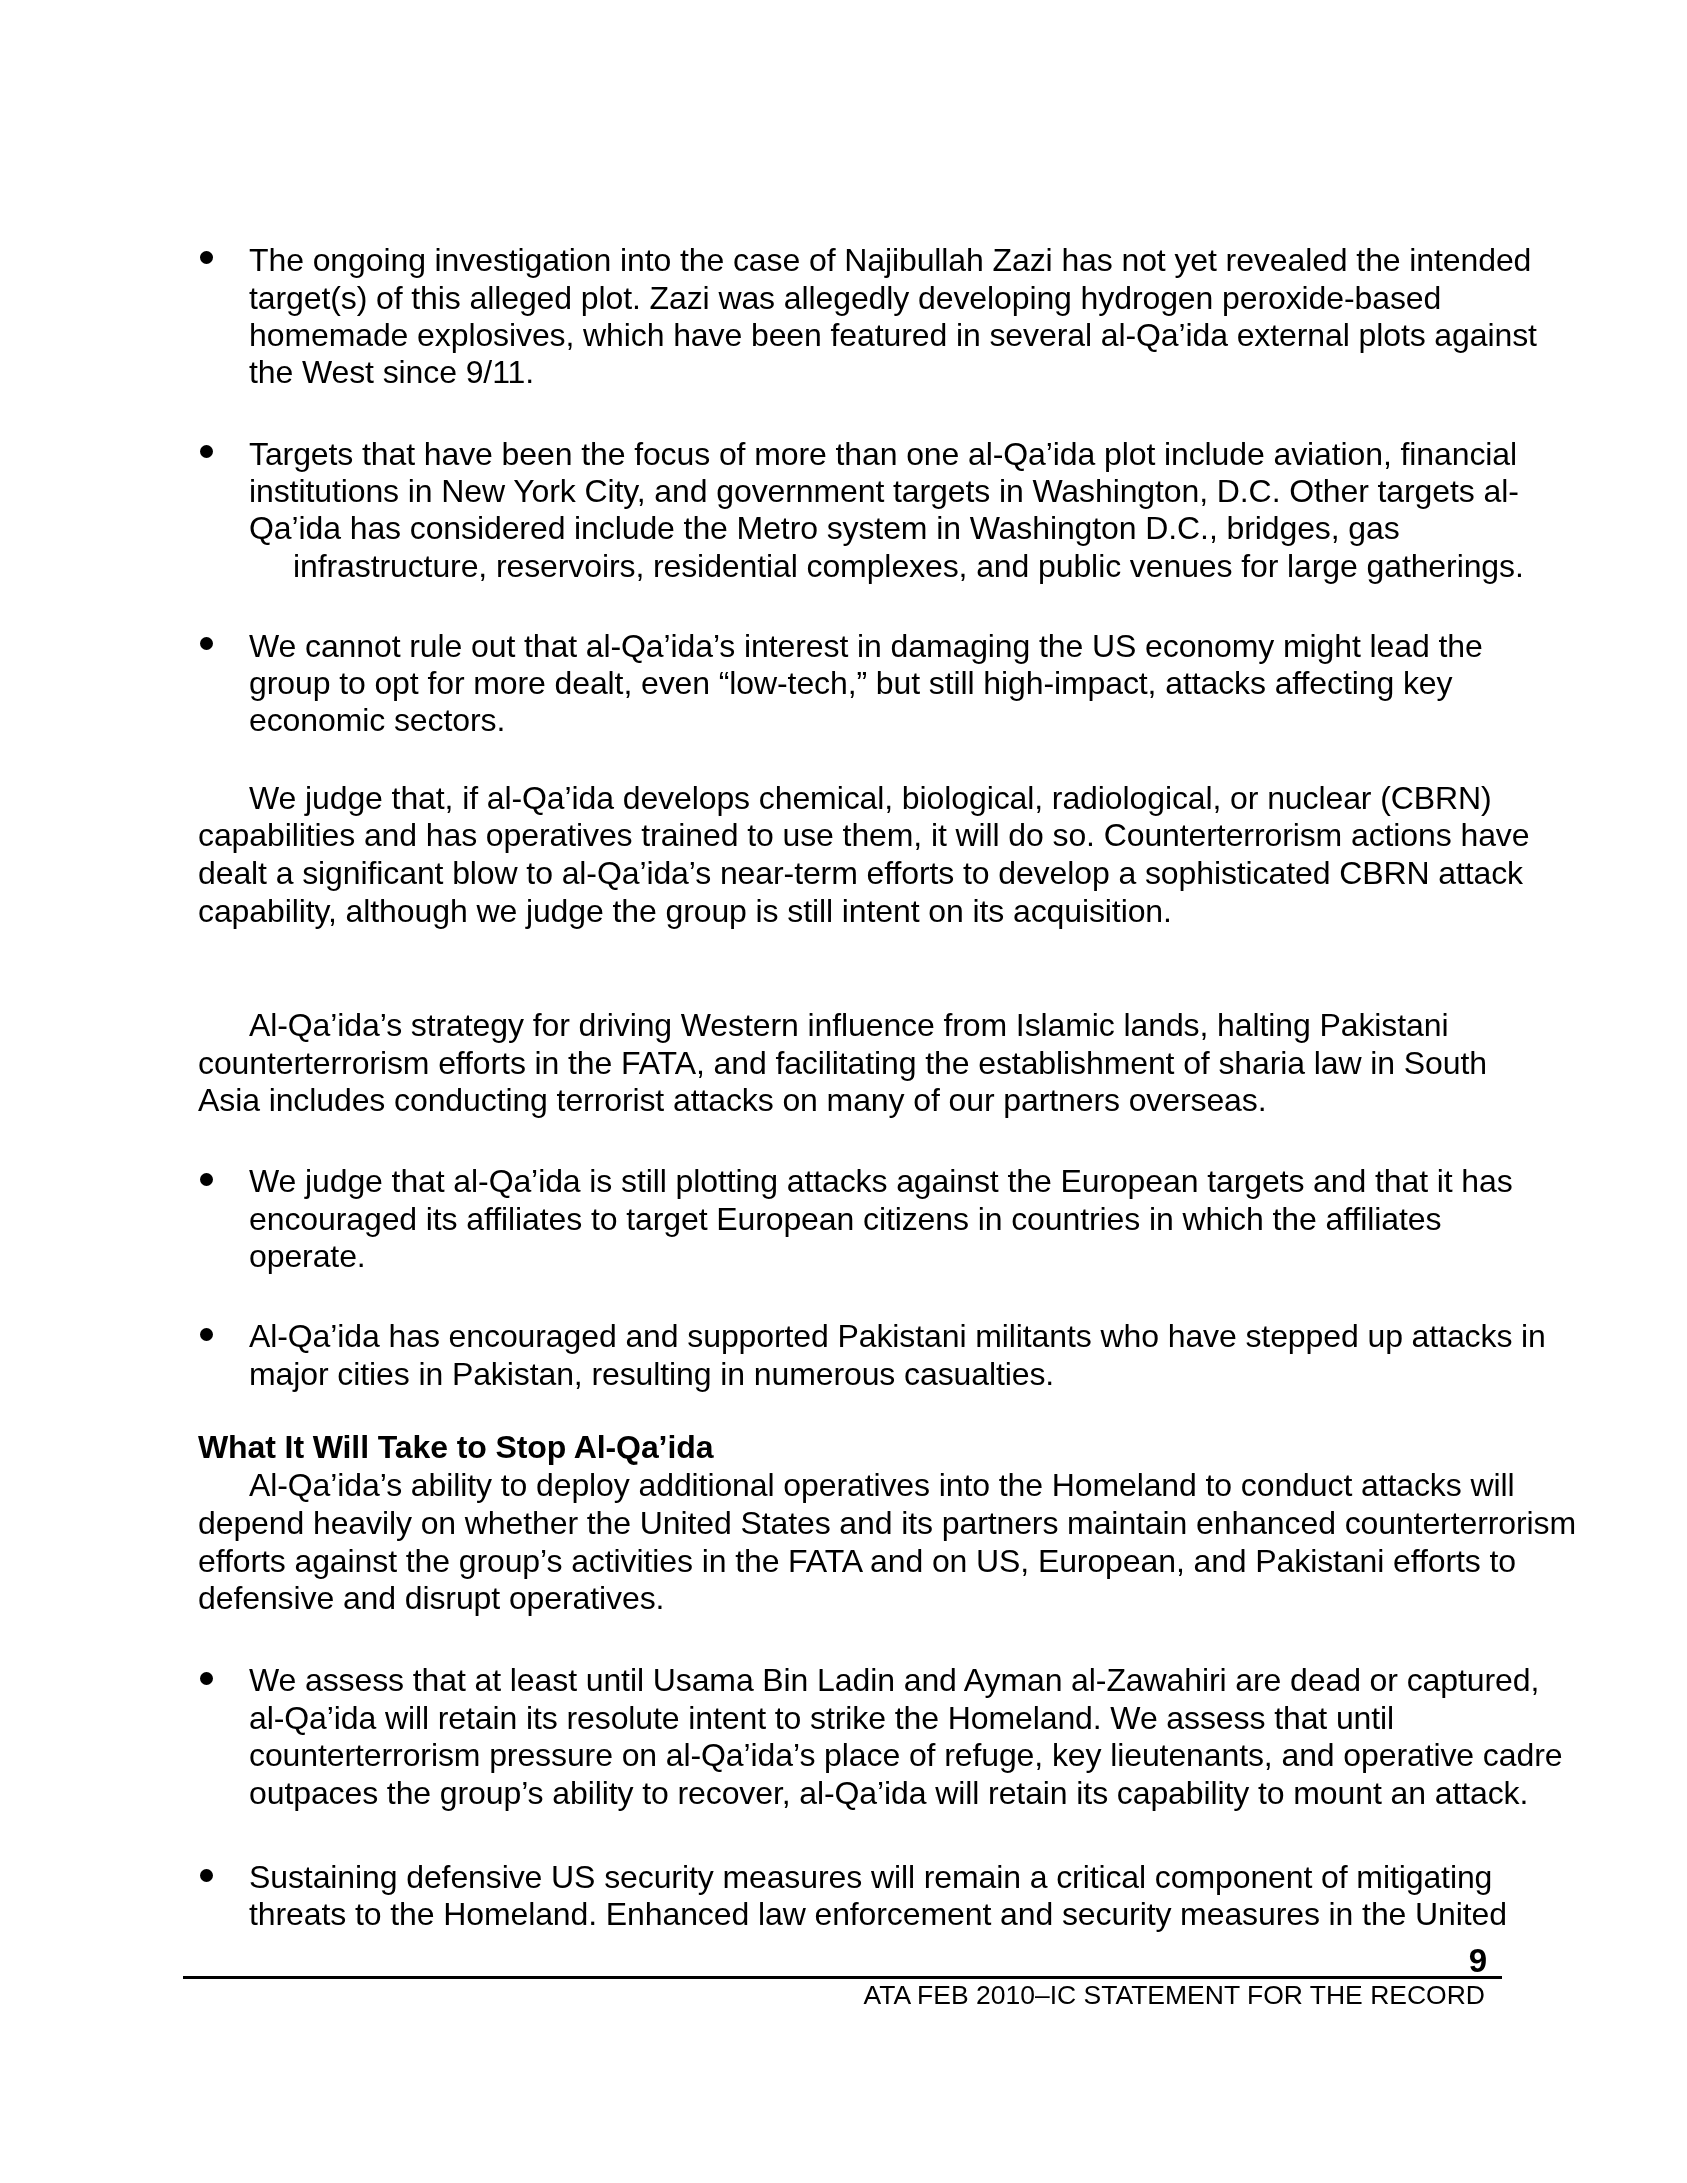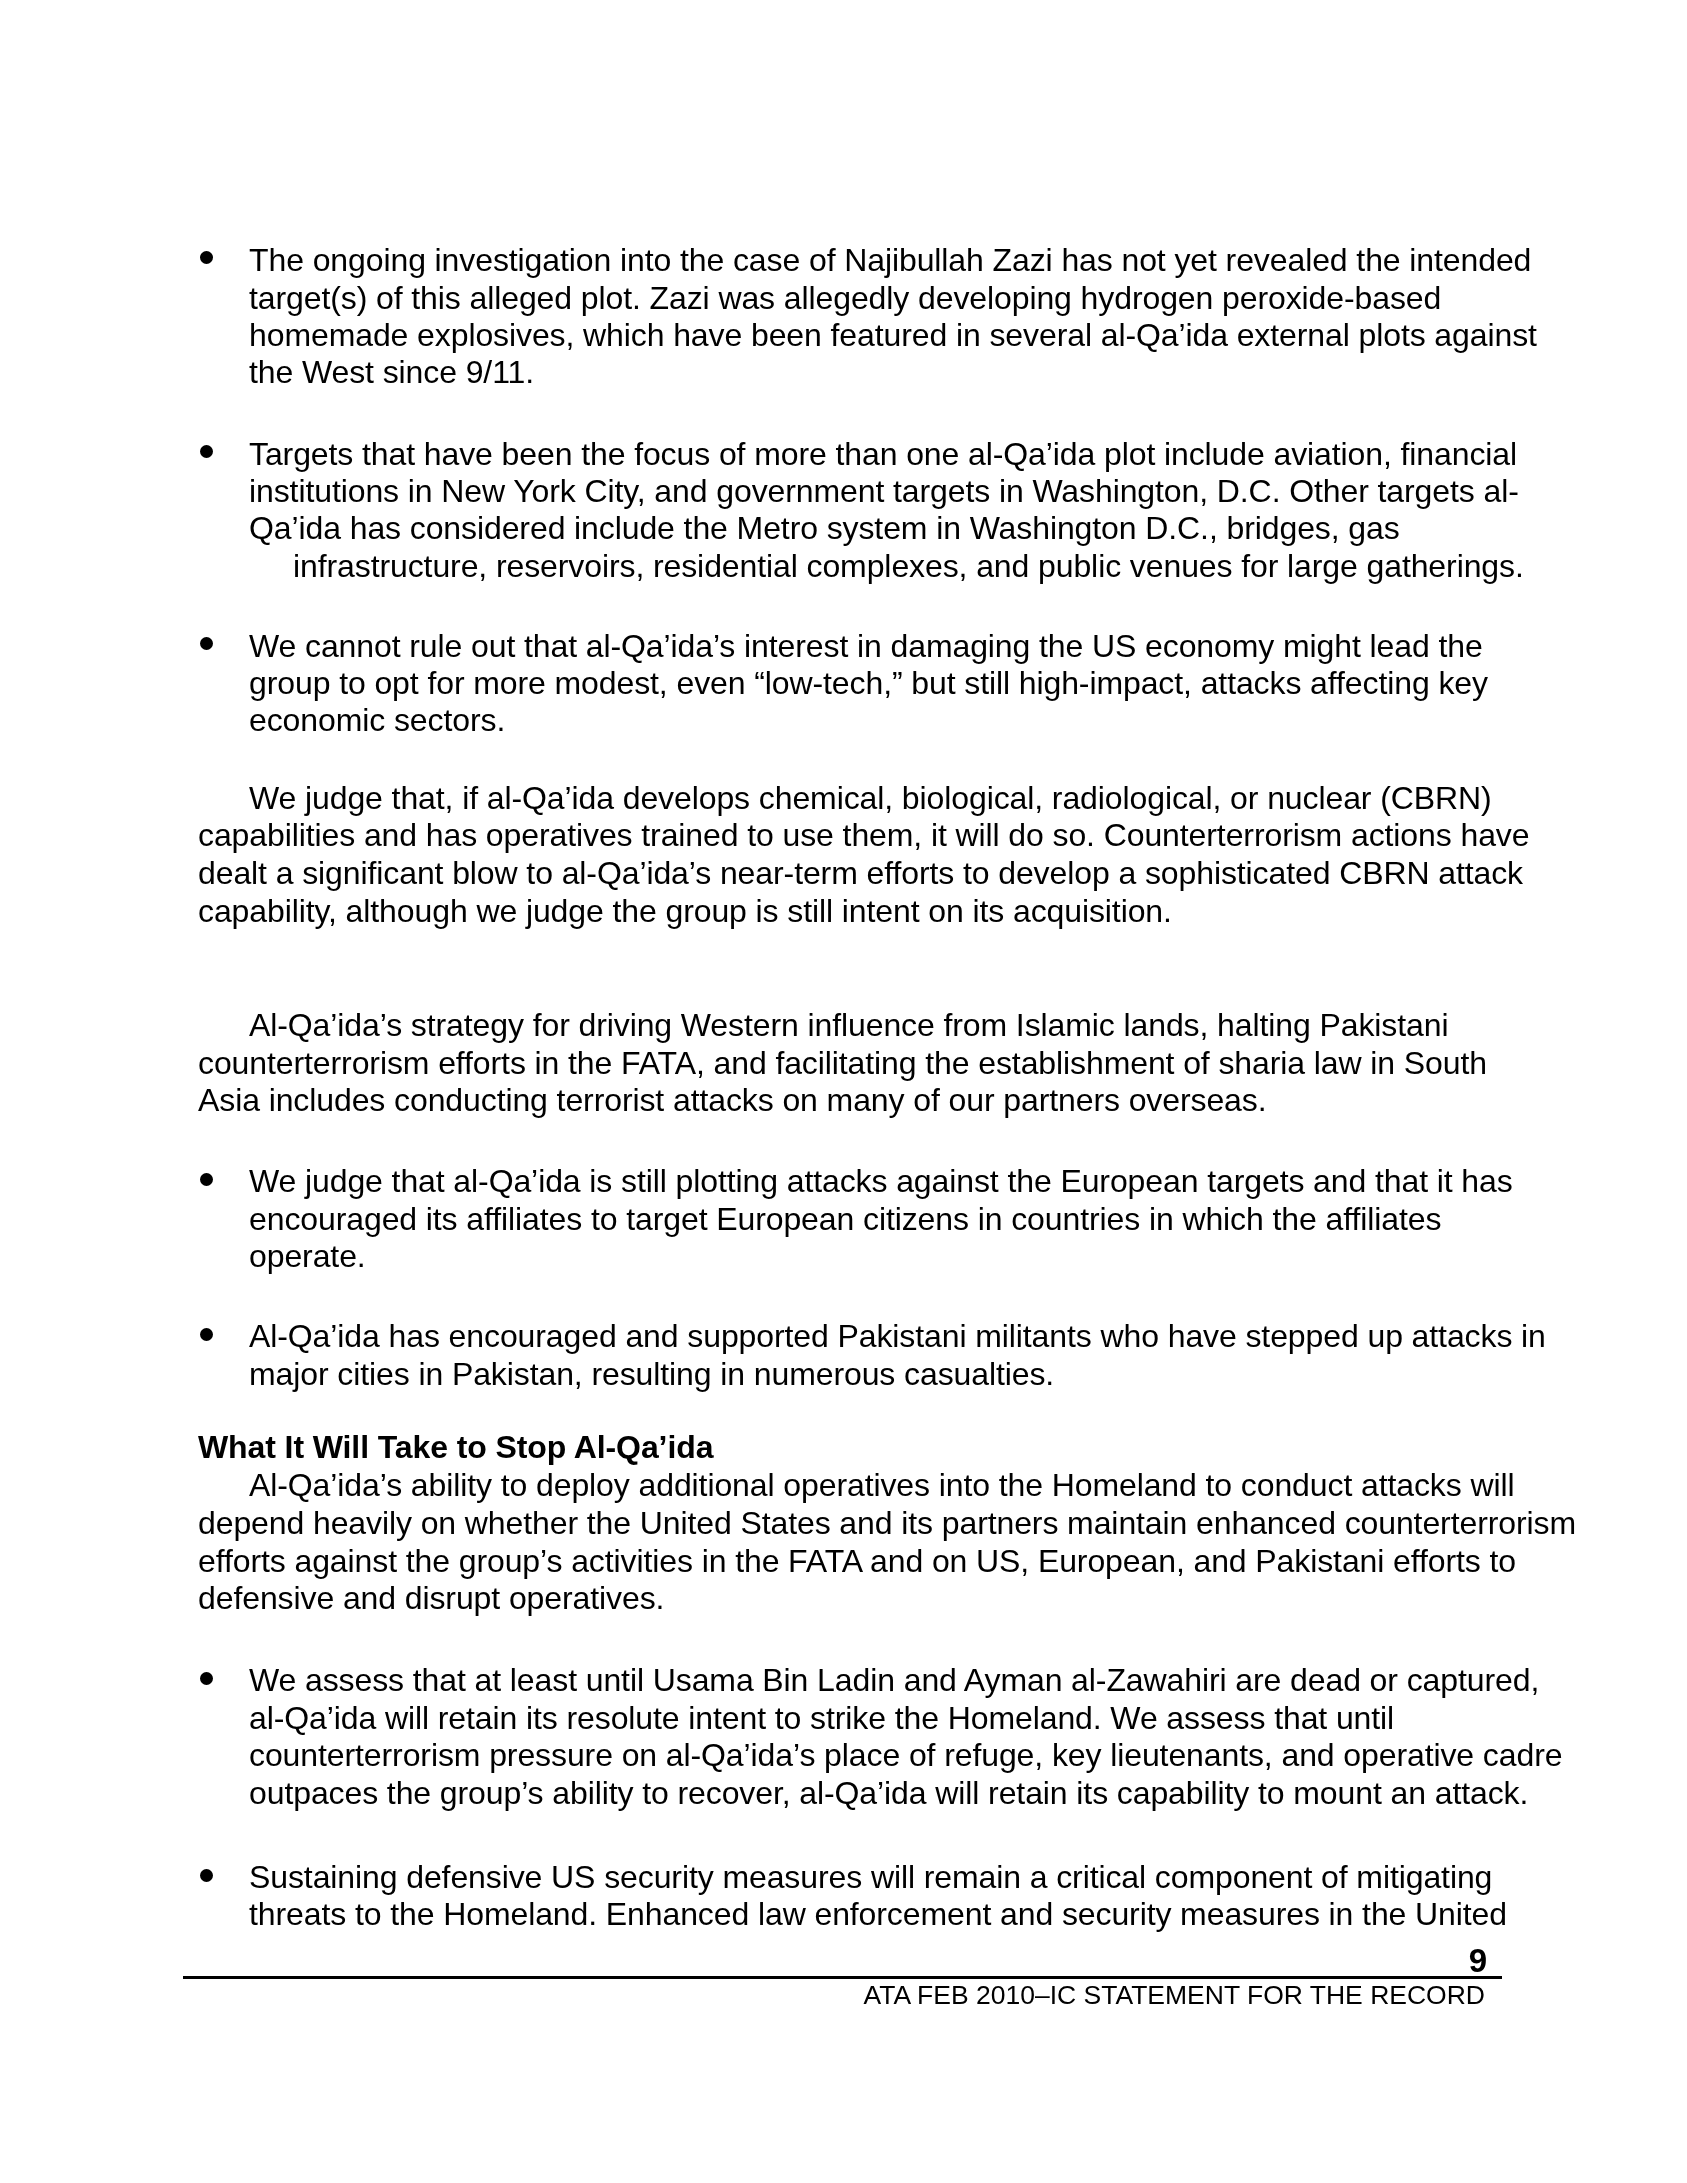--- a/index.html
+++ b/index.html
@@ -32,21 +32,21 @@
     <span class="bullet-dot" style="top:445px;"></span>
     <div class="line ind-bullet" style="top:435px;">Targets that have been the focus of more than one al-Qa’ida plot include aviation, financial</div>
     <div class="line ind-bullet" style="top:472px;">institutions in New York City, and government targets in Washington, D.C.  Other targets al-</div>
     <div class="line ind-bullet" style="top:509px;">Qa’ida has considered include the Metro system in Washington D.C., bridges, gas</div>
     <div class="line ind-bullet" style="top:547px;margin-left:44px;">infrastructure, reservoirs, residential complexes, and public venues for large gatherings.</div>
   </div>
 
   <div>
     <span class="bullet-dot" style="top:637px;"></span>
     <div class="line ind-bullet" style="top:627px;">We cannot rule out that al-Qa’ida’s interest in damaging the US economy might lead the</div>
-    <div class="line ind-bullet" style="top:664px;">group to opt for more modest, even “low-tech,” but still high-impact, attacks affecting key</div>
+    <div class="line ind-bullet" style="top:664px;">group to opt for more dealt, even “low-tech,” but still high-impact, attacks affecting key</div>
     <div class="line ind-bullet" style="top:701px;">economic sectors.</div>
   </div>
 
   <div>
     <div class="line ind-first" style="top:779px;">We judge that, if al-Qa’ida develops chemical, biological, radiological, or nuclear (CBRN)</div>
     <div class="line ind-para" style="top:816px;text-align:right;">capabilities and has operatives trained to use them, it will do so.  Counterterrorism actions have</div>
     <div class="line ind-para" style="top:854px;">dealt a significant blow to al-Qa’ida’s near-term efforts to develop a sophisticated CBRN attack</div>
     <div class="line ind-para" style="top:892px;">capability, although we judge the group is still intent on its acquisition.</div>
   </div>
 

